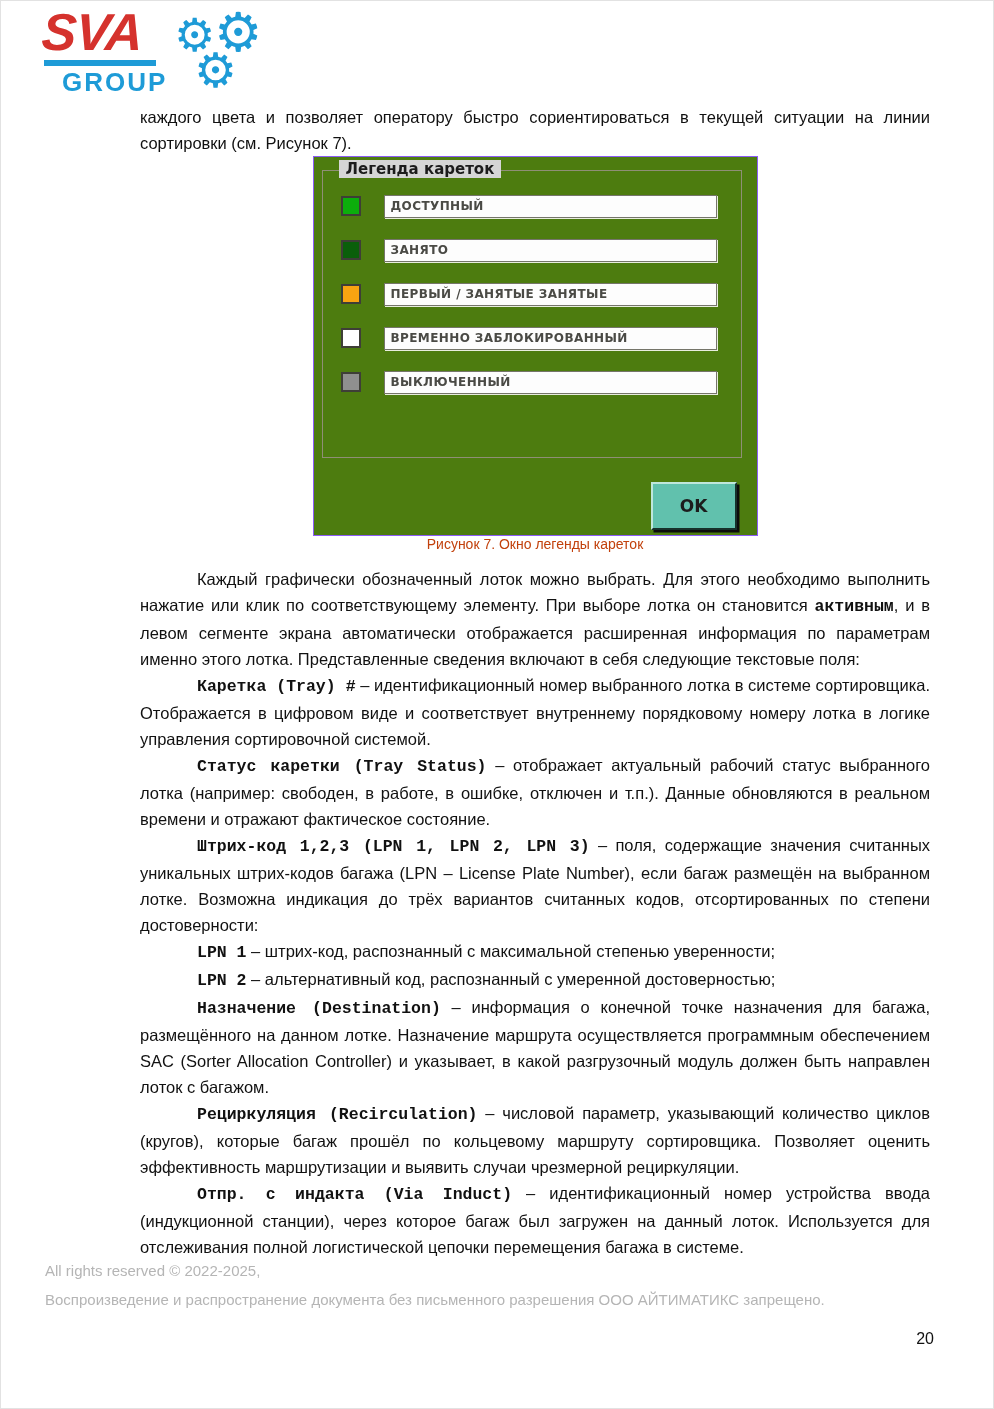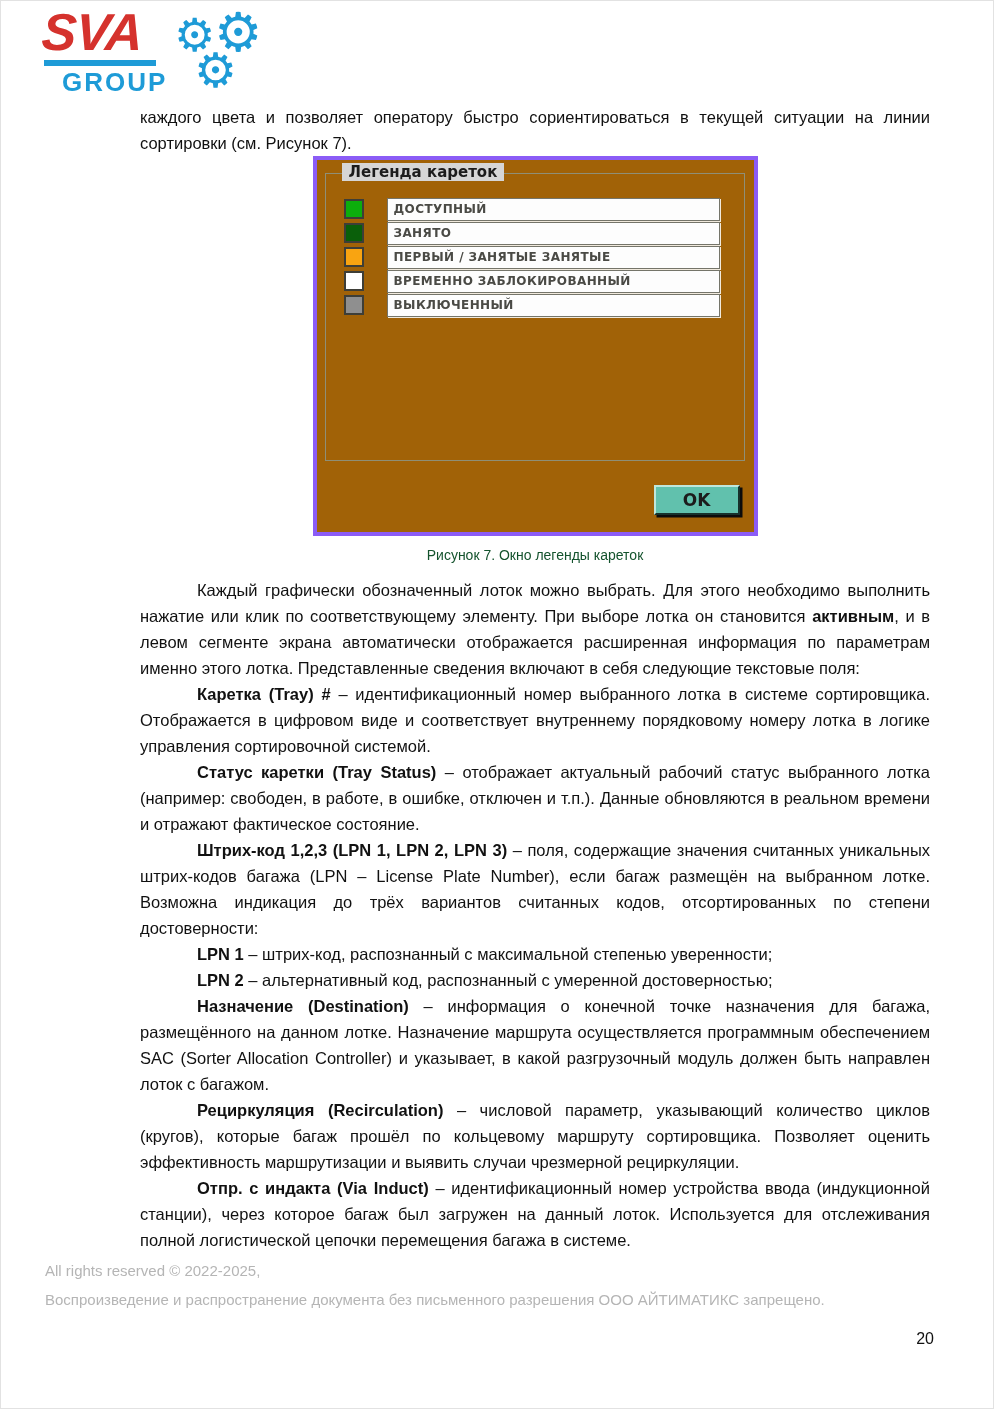--- a/index.html
+++ b/index.html
@@ -21,53 +21,53 @@
   }
   .gear { position:absolute; color:#1e9bd7; line-height:1; font-family:"DejaVu Sans", sans-serif; }
   .gear1 { left:132px; top:6px;  font-size:46px; }
   .gear2 { left:172px; top:0px;  font-size:54px; }
   .gear3 { left:152px; top:40px; font-size:48px; }
   
   .content { padding:104px 64px 0 140px; }
   .para {
     font-size:16.5px; line-height:26px; color:#111; text-align:justify;
   }
-  .para .b { font-weight:bold; }
+  .para .b { font-weight:bold;font-family:Liberation Mono, monospace; }
   .para.indent { text-indent:57px; }
   
   .figure { width:445px; margin:0 auto 14px; }
   .dialog {
-    position:relative; width:445px; height:380px; background:#a16207;
-    border:4px solid #8b5cf6; font-family:"DejaVu Sans", sans-serif;
+    position:relative; width:445px; height:380px; background:#4d7c0f;
+    border:1px solid #8b5cf6; font-family:"DejaVu Sans", sans-serif;
   }
   .groupbox {
     position:absolute; left:8px; top:13px; width:420px; height:288px;
     border:1px solid #8f8f76;
   }
   .legend-title {
     position:absolute; top:-11px; left:16px; background:#d6d6d6; padding:0 7px;
     font-weight:bold; font-size:15px; color:#1c1c1c; white-space:nowrap;
   }
   .rows { position:absolute; left:0; top:0; right:0; bottom:0; padding:23px 0 0 18px; }
-  .lrow { display:flex; align-items:center; height:24px; }
+  .lrow { display:flex; align-items:center; height:24px; margin-bottom:20px; }
   .sq { width:20px; height:20px; border:2px solid #3e3e37; flex:0 0 auto; }
   .field {
     margin-left:23px; width:333px; height:23px; background:#fdfdfd;
     border:1px solid #75756a; box-shadow:1px 1px 0 rgba(250,250,245,.9);
     display:flex; align-items:center; padding-left:6px;
     font-weight:bold; font-size:12px; color:#4a4a45; letter-spacing:.4px; white-space:nowrap;
   }
   .ok-btn {
-    position:absolute; left:337px; top:325px; width:86px; height:30px;
+    position:absolute; left:337px; top:325px; width:86px; height:48px;
     background:#61c1ad; border:2px solid; border-color:#bfe7dc #17312b #17312b #bfe7dc;
     box-shadow:2.5px 2.5px 0 #0c0c0c;
     font-family:"DejaVu Sans", sans-serif; font-weight:bold; font-size:17px; color:#1c1c1c;
     display:flex; align-items:center; justify-content:center; cursor:pointer;
   }
-  .caption { margin-top:11px; text-align:center; font-size:14px; color:#14532d; }
+  .caption { text-align:center; font-size:14px; color:#c2410c; }
   
   .footer { position:absolute; left:45px; top:1256px; font-size:15px; color:#b5b5b5; line-height:29px; }
   .page-num { position:absolute; right:60px; top:1330px; font-size:16px; color:#111; }
 </style>
 </head>
 <body>
 
 <div class="page">
 
   <div class="logo">

